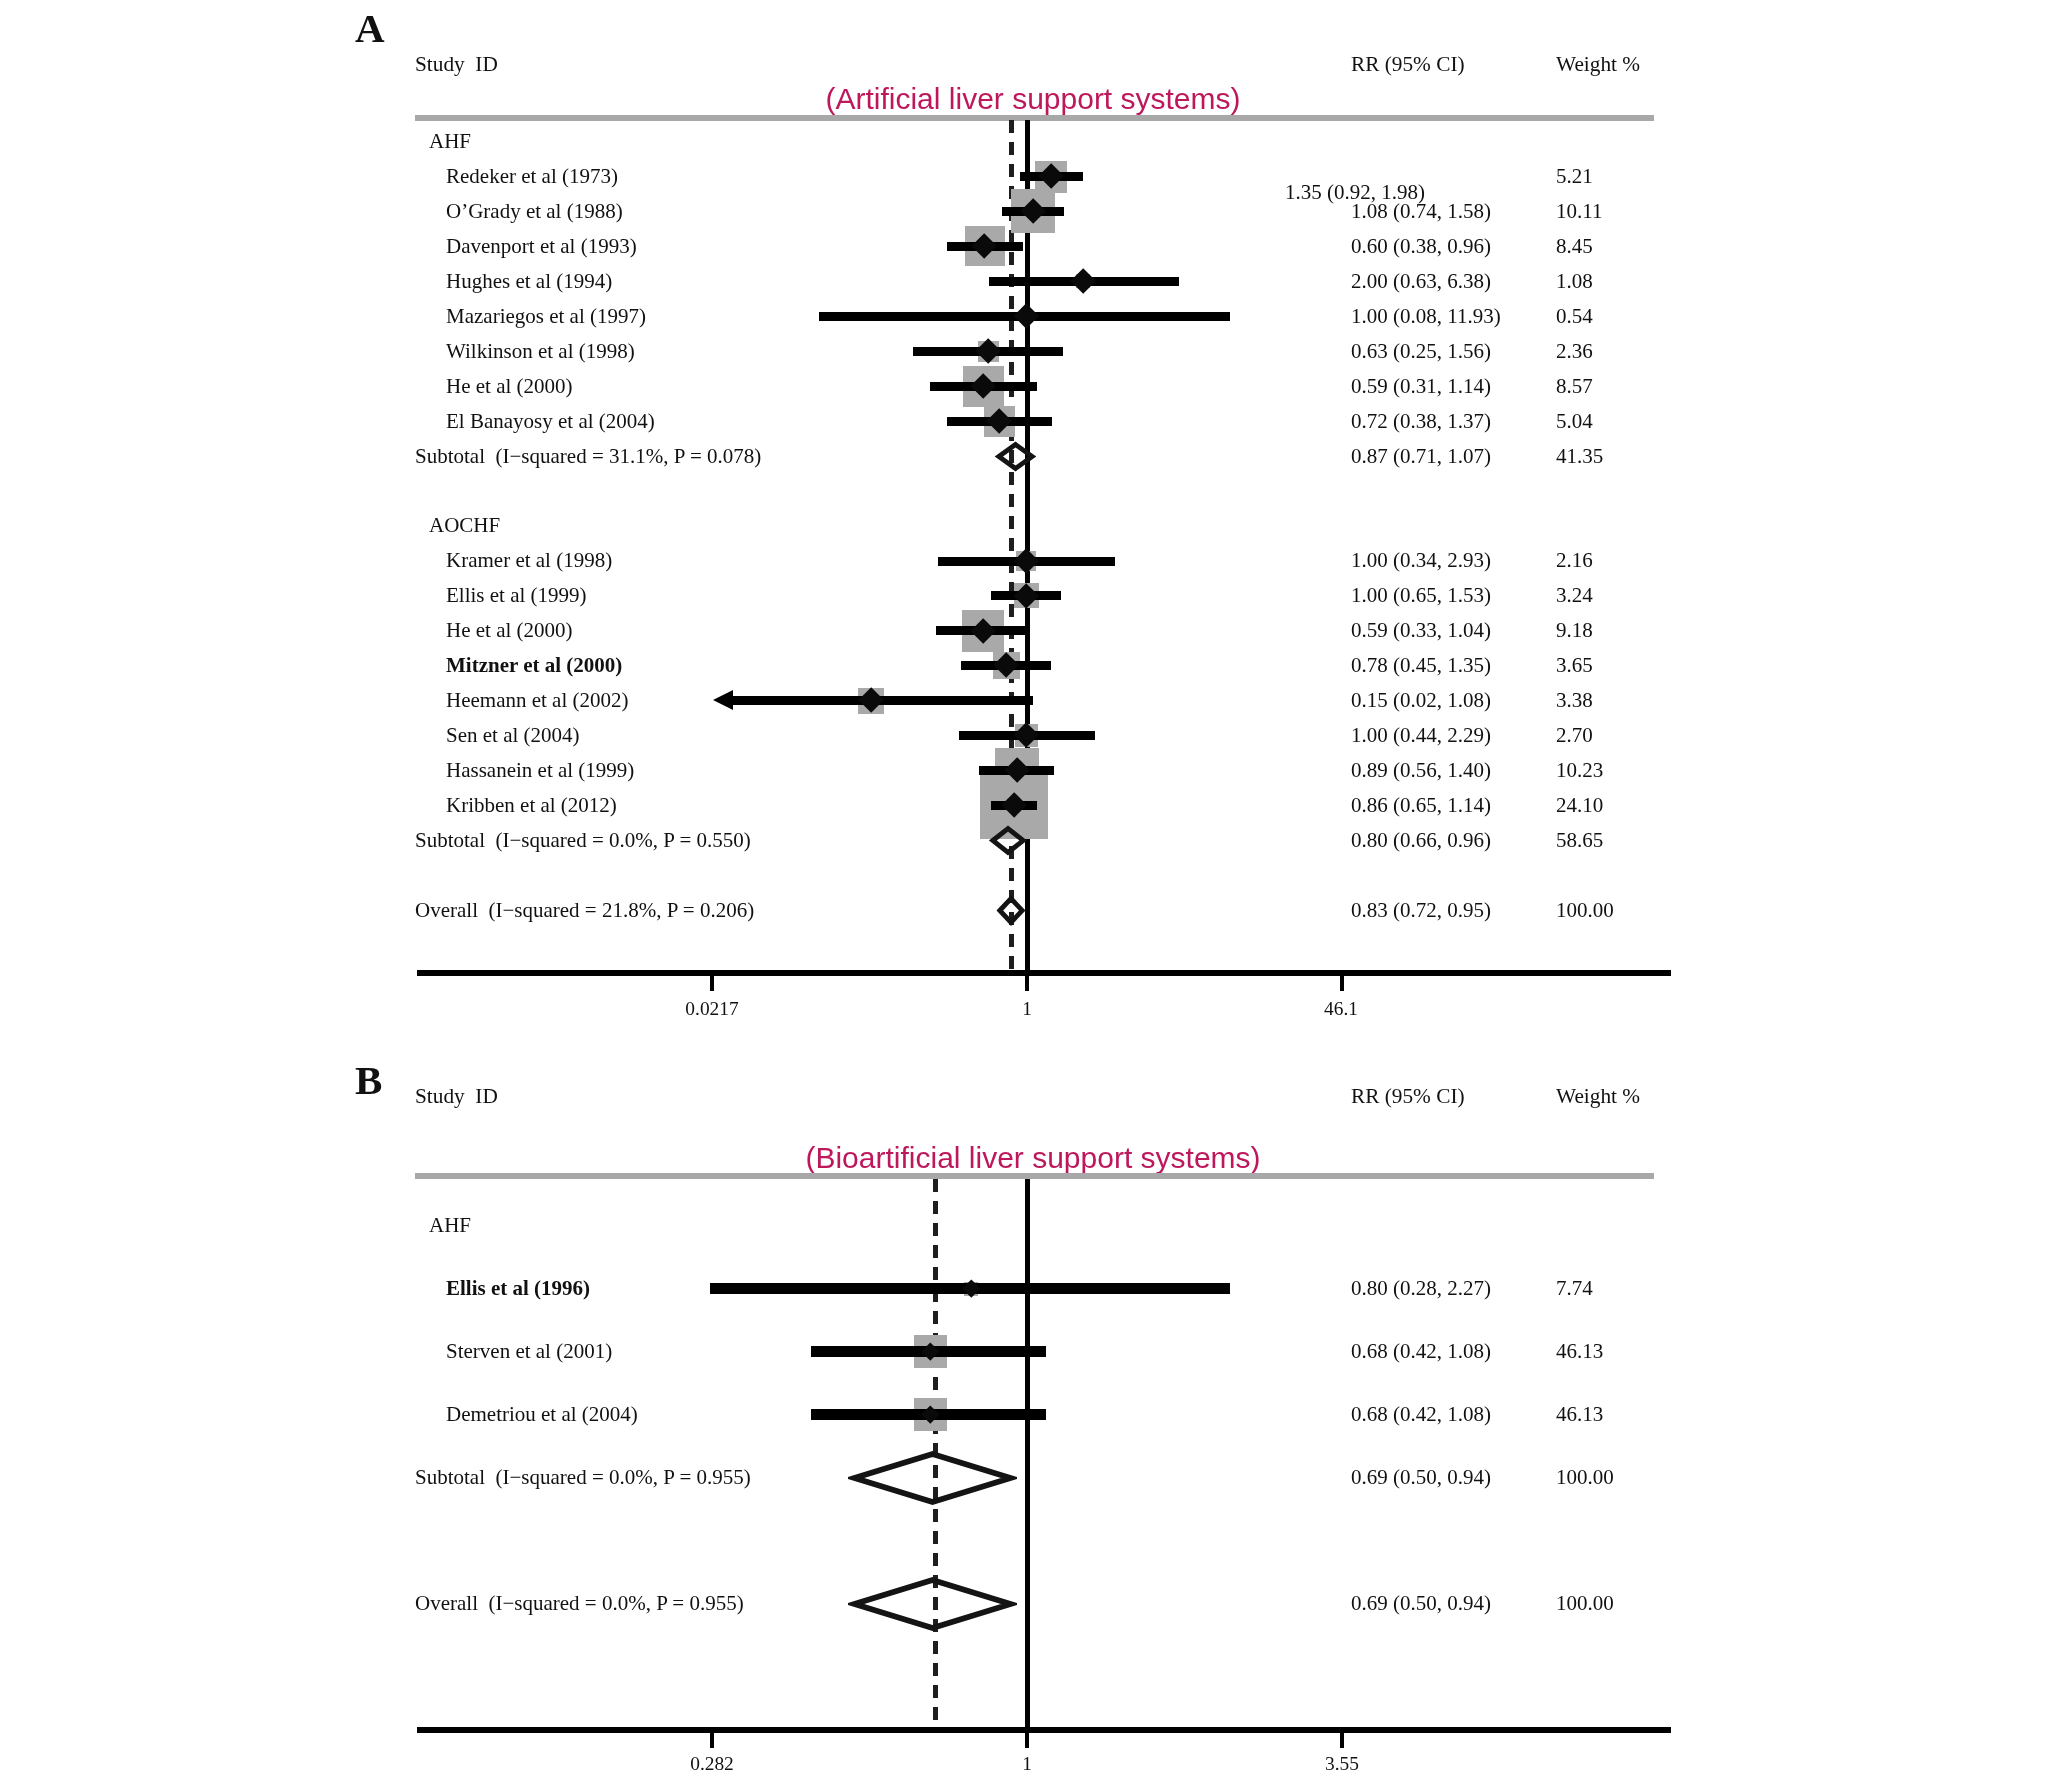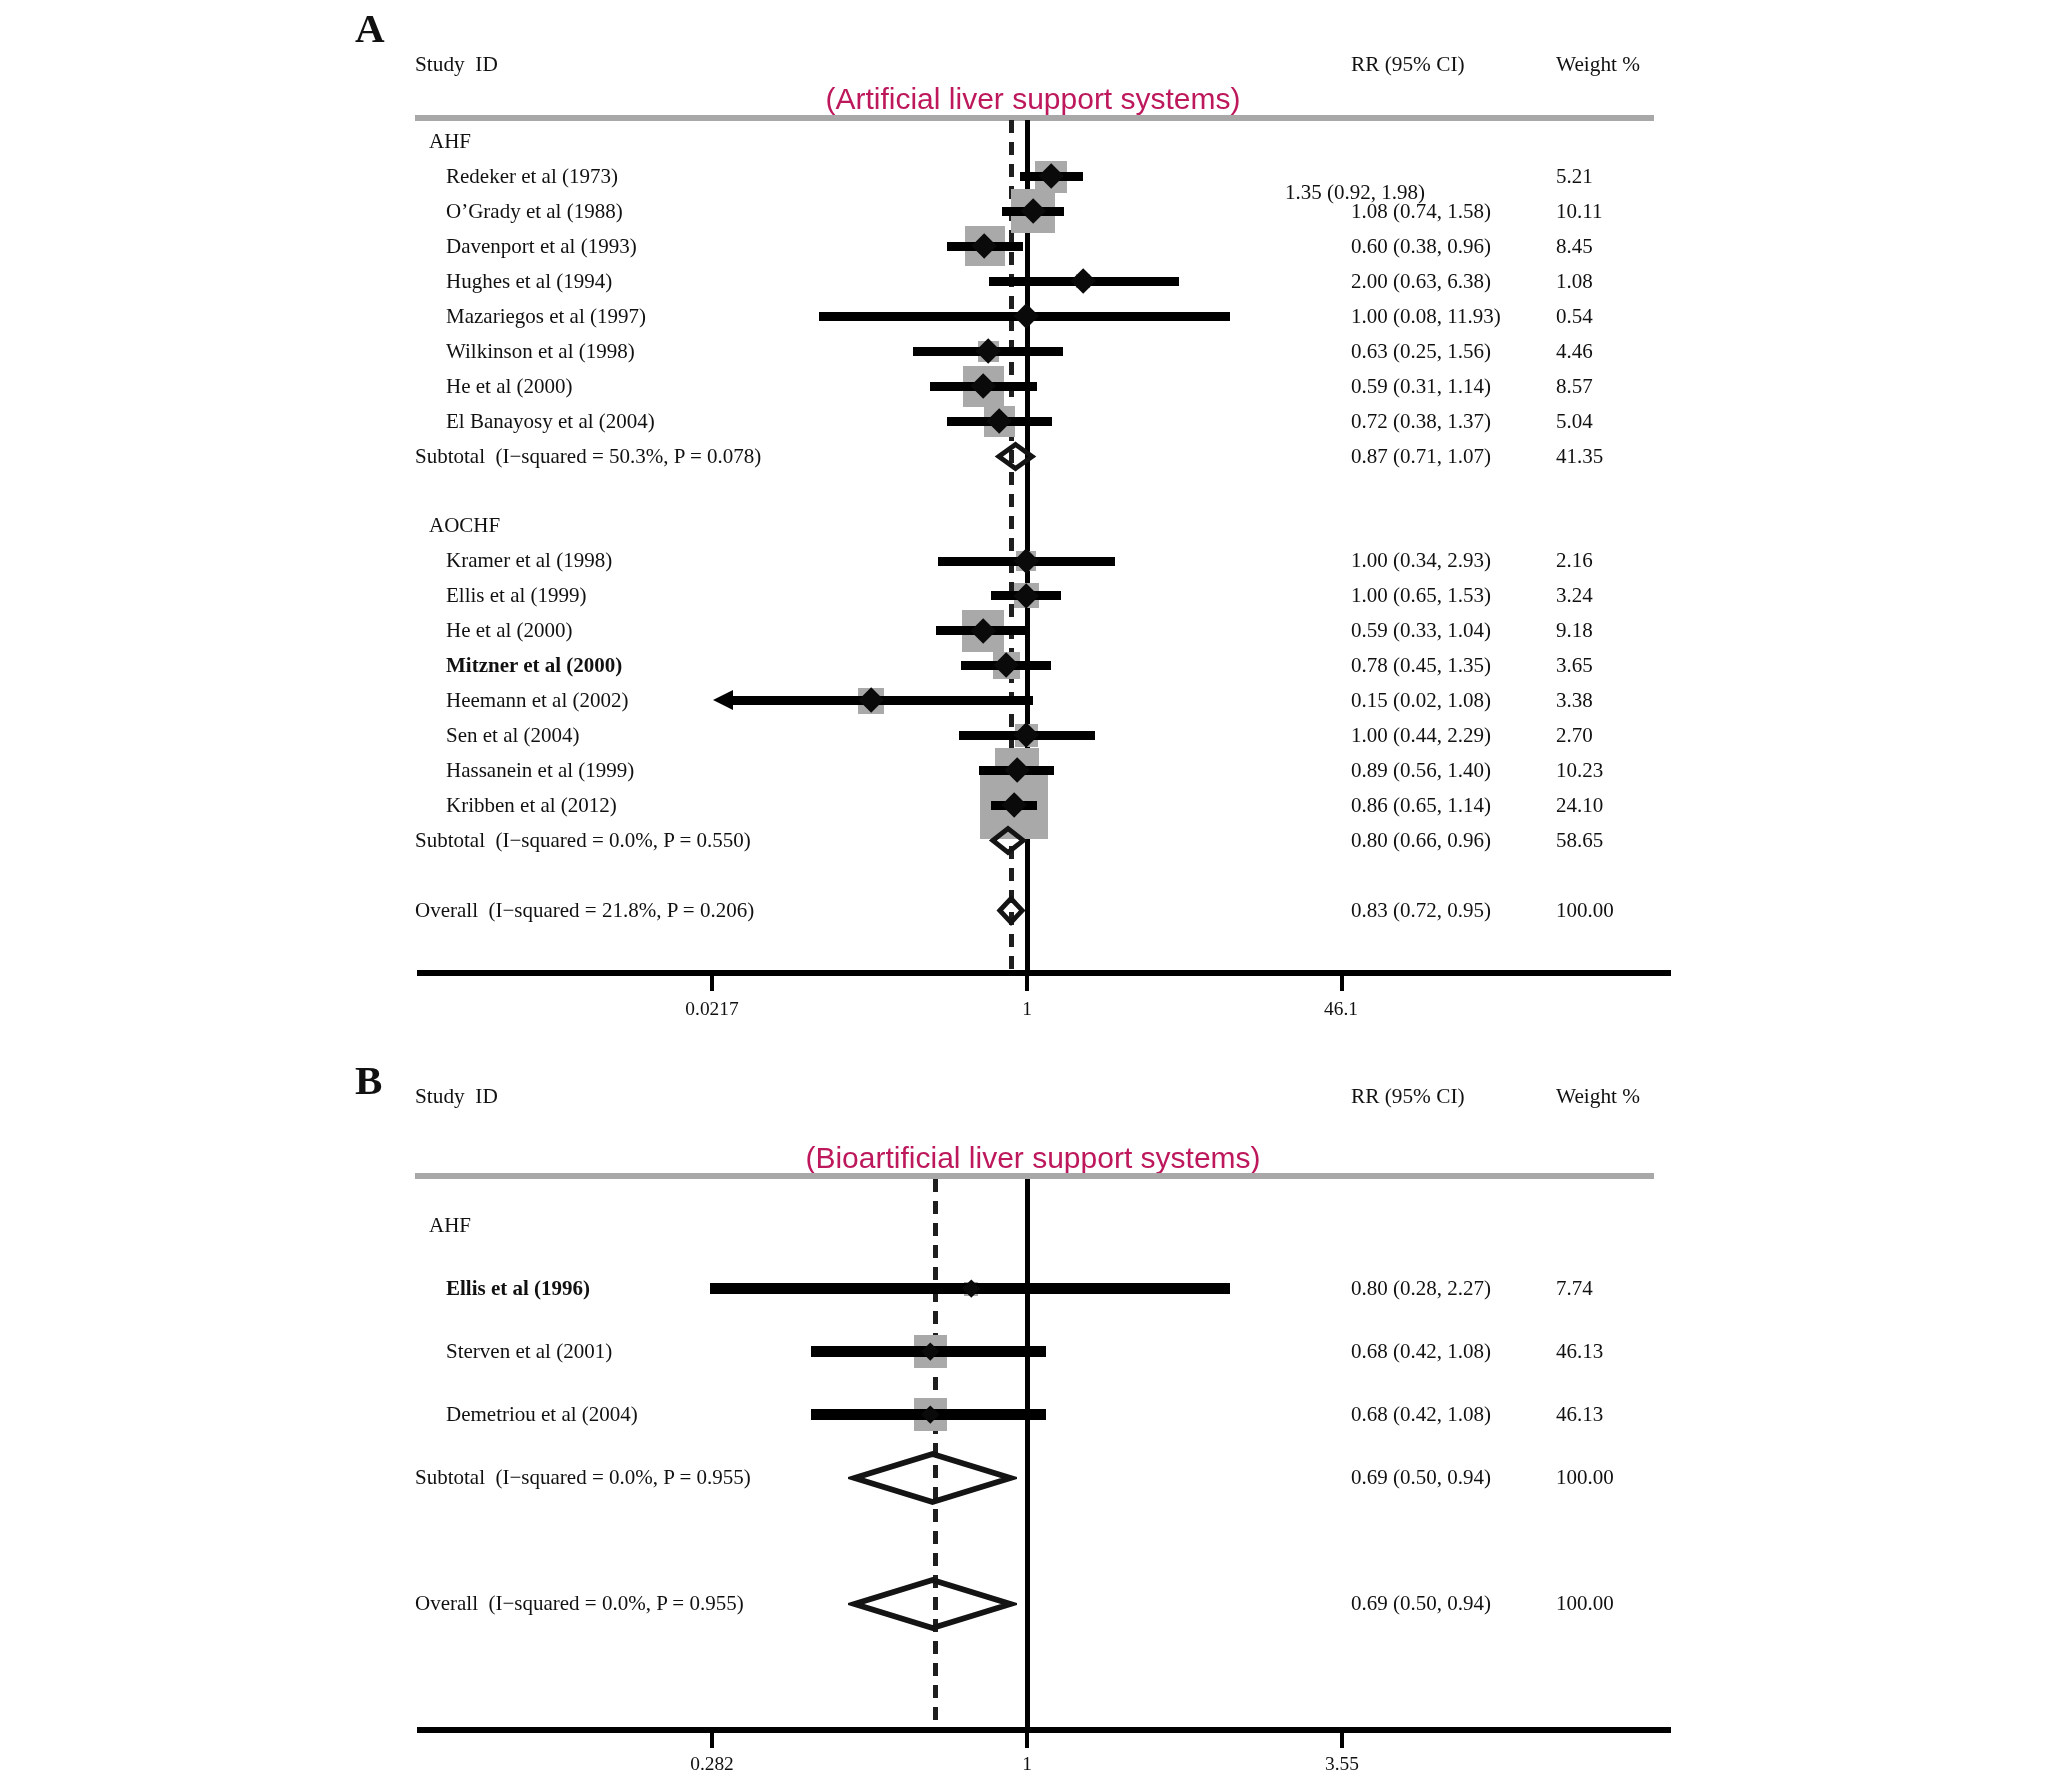--- a/index.html
+++ b/index.html
@@ -94,34 +94,34 @@
       <div class="weight-box" style="left: 1022px; top: 311px; width: 10.2px; height: 10.2px;"></div>
       <div class="ci-line" style="left: 819px; top: 312px; width: 411px; height: 8.7px;"></div>
       <div class="point-marker" style="left: 1017px; top: 307px; width: 18.4px; height: 18.4px;"></div>
       <div class="rr-value" style="left: 1351px; top: 302px;">1.00 (0.08, 11.93)</div>
       <div class="weight-value" style="left: 1556px; top: 302px;">0.54</div>
       <div class="row-label" style="left: 446px; top: 337px;">Wilkinson et al (1998)</div>
       <div class="weight-box" style="left: 978px; top: 341px; width: 21px; height: 21px;"></div>
       <div class="ci-line" style="left: 913px; top: 347px; width: 150px; height: 8.7px;"></div>
       <div class="point-marker" style="left: 979px; top: 342px; width: 18.4px; height: 18.4px;"></div>
       <div class="rr-value" style="left: 1351px; top: 337px;">0.63 (0.25, 1.56)</div>
-      <div class="weight-value" style="left: 1556px; top: 337px;">4.46</div>
+      <div class="weight-value" style="left: 1556px; top: 337px;">2.36</div>
       <div class="row-label" style="left: 446px; top: 372px;">He et al (2000)</div>
       <div class="weight-box" style="left: 963px; top: 366px; width: 41px; height: 41px;"></div>
       <div class="ci-line" style="left: 930px; top: 382px; width: 107px; height: 8.7px;"></div>
       <div class="point-marker" style="left: 974px; top: 377px; width: 18.4px; height: 18.4px;"></div>
       <div class="rr-value" style="left: 1351px; top: 372px;">0.59 (0.31, 1.14)</div>
       <div class="weight-value" style="left: 1556px; top: 372px;">8.57</div>
       <div class="row-label" style="left: 446px; top: 407px;">El Banayosy et al (2004)</div>
       <div class="weight-box" style="left: 984px; top: 406px; width: 31px; height: 31px;"></div>
       <div class="ci-line" style="left: 947px; top: 417px; width: 105px; height: 8.7px;"></div>
       <div class="point-marker" style="left: 990px; top: 412px; width: 18.4px; height: 18.4px;"></div>
       <div class="rr-value" style="left: 1351px; top: 407px;">0.72 (0.38, 1.37)</div>
       <div class="weight-value" style="left: 1556px; top: 407px;">5.04</div>
-      <div class="row-label" style="left: 415px; top: 442px;">Subtotal  (I−squared = 50.3%, P = 0.078)</div>
+      <div class="row-label" style="left: 415px; top: 442px;">Subtotal  (I−squared = 31.1%, P = 0.078)</div>
       <svg width="43" height="31" class="summary-diamond" style="left: 994px; top: 441px; position: absolute;" viewBox="0 0 44.7344 32">
         <polygon points="5,16 22.367229324198092,3.5 39.734458648396185,16 22.367229324198092,28.5" fill="none" stroke="#141414" stroke-width="5"></polygon>
       </svg>
       <div class="rr-value" style="left: 1351px; top: 442px;">0.87 (0.71, 1.07)</div>
       <div class="weight-value" style="left: 1556px; top: 442px;">41.35</div>
       <div class="row-label" style="left: 429px; top: 511px;">AOCHF</div>
       <div class="row-label" style="left: 446px; top: 546px;">Kramer et al (1998)</div>
       <div class="weight-box" style="left: 1016px; top: 551px; width: 20.4px; height: 20.4px;"></div>
       <div class="ci-line" style="left: 938px; top: 557px; width: 177px; height: 8.7px;"></div>
       <div class="point-marker" style="left: 1017px; top: 552px; width: 18.4px; height: 18.4px;"></div>

